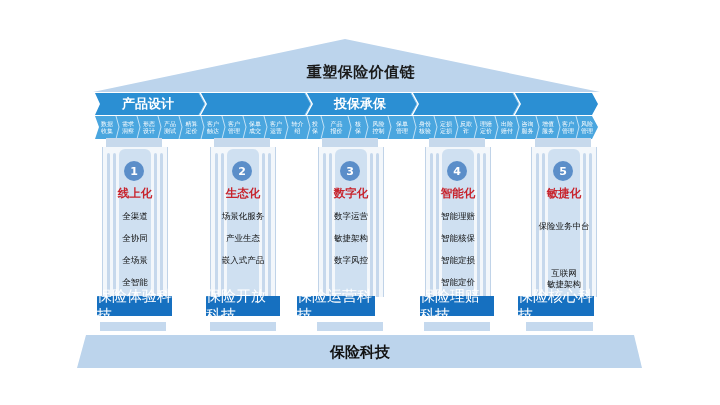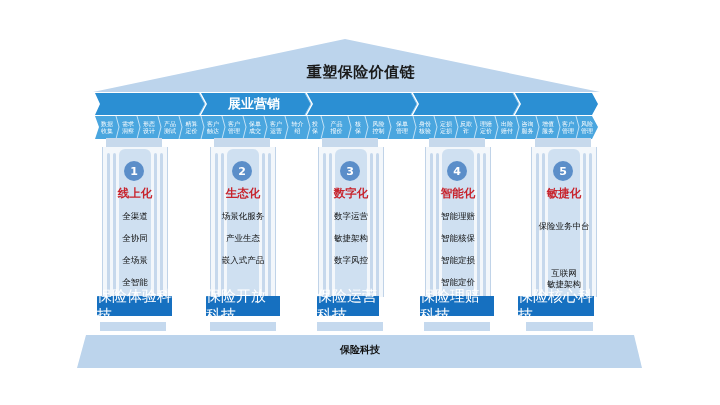--- a/index.html
+++ b/index.html
@@ -25,21 +25,21 @@
            display:flex; align-items:center; justify-content:center; }
   .ptitle { position:absolute; left:-10px; width:86px; top:48px; text-align:center; color:#c8232c;
             font-size:11.5px; font-weight:bold; }
   .pitems { position:absolute; left:-14px; width:94px; top:73px; text-align:center; color:#111;
             font-size:8.5px; }
   .pitems div { line-height:11px; margin-bottom:11px; }
   .plabel { position:absolute; top:296px; height:20px; background:#1670c0; color:#fff;
             font-size:15px; display:flex; align-items:center; justify-content:center; }
   .pbase { position:absolute; top:322px; height:9px; background:#c5d9ee; }
   .base-label { position:absolute; left:0; width:720px; top:343px; text-align:center;
-                font-size:10px; font-weight:bold; color:#111; }
+                font-size:15px; font-weight:bold; color:#111; }
 </style>
 </head>
 <body>
 
 <svg id="roof" class="abs" viewBox="0 0 720 405">
   <polygon points="345,39 600,92 93,92" fill="#bcd4ec"></polygon>
   <polygon points="86,335 634,335 642,368 77,368" fill="#bcd4ec"></polygon>
 </svg>
 
 <div class="roof-title">重塑保险价值链</div>
@@ -82,21 +82,22 @@
       <polyline points="360,23 363,34 360,46"></polyline>
         <polyline points="379,23 382,34 379,46"></polyline>
       <polyline points="400,23 403,34 400,46"></polyline>
         <polyline points="421,23 424,34 421,46"></polyline>
       <polyline points="441,23 444,34 441,46"></polyline>
         <polyline points="462,23 465,34 462,46"></polyline>
       <polyline points="481,23 484,34 481,46"></polyline>
     </g>
   </svg>
 
-  <div class="stage" style="left:106px;width:106px">展业营销</div>
+  <div class="stage" style="left:0;width:106px">产品设计</div>
+  <div class="stage" style="left:212px;width:106px">投保承保</div>
 
   <div class="sub" style="left:2px;width:20px">数据
 收集</div>
   <div class="sub" style="left:23px;width:20px">需求
 洞察</div>
   <div class="sub" style="left:44px;width:20px">形态
 设计</div>
   <div class="sub" style="left:65px;width:20px">产品
 测试</div>
   <div class="sub" style="left:86px;width:21px">精算
@@ -232,21 +233,21 @@
   <div class="ptitle">敏捷化</div>
   <div class="pitems" style="white-space:pre-line">
     <div style="margin-bottom:26px">保险业务中台</div>
     <div>互联网
 敏捷架构</div>
   </div>
 </div>
 
 <div class="plabel" style="left:97px;width:75px">保险体验科技</div>
 <div class="plabel" style="left:206px;width:74px">保险开放科技</div>
-<div class="plabel" style="left:317px;width:62px">保险运营科技</div>
+<div class="plabel" style="left:297px;width:78px">保险运营科技</div>
 <div class="plabel" style="left:420px;width:74px">保险理赔科技</div>
 <div class="plabel" style="left:518px;width:76px">保险核心科技</div>
 
 <div class="pbase" style="left:100px;width:66px"></div>
 <div class="pbase" style="left:210px;width:66px"></div>
 <div class="pbase" style="left:317px;width:66px"></div>
 <div class="pbase" style="left:424px;width:66px"></div>
 <div class="pbase" style="left:526px;width:67px"></div>
 
 <div class="base-label">保险科技</div>

